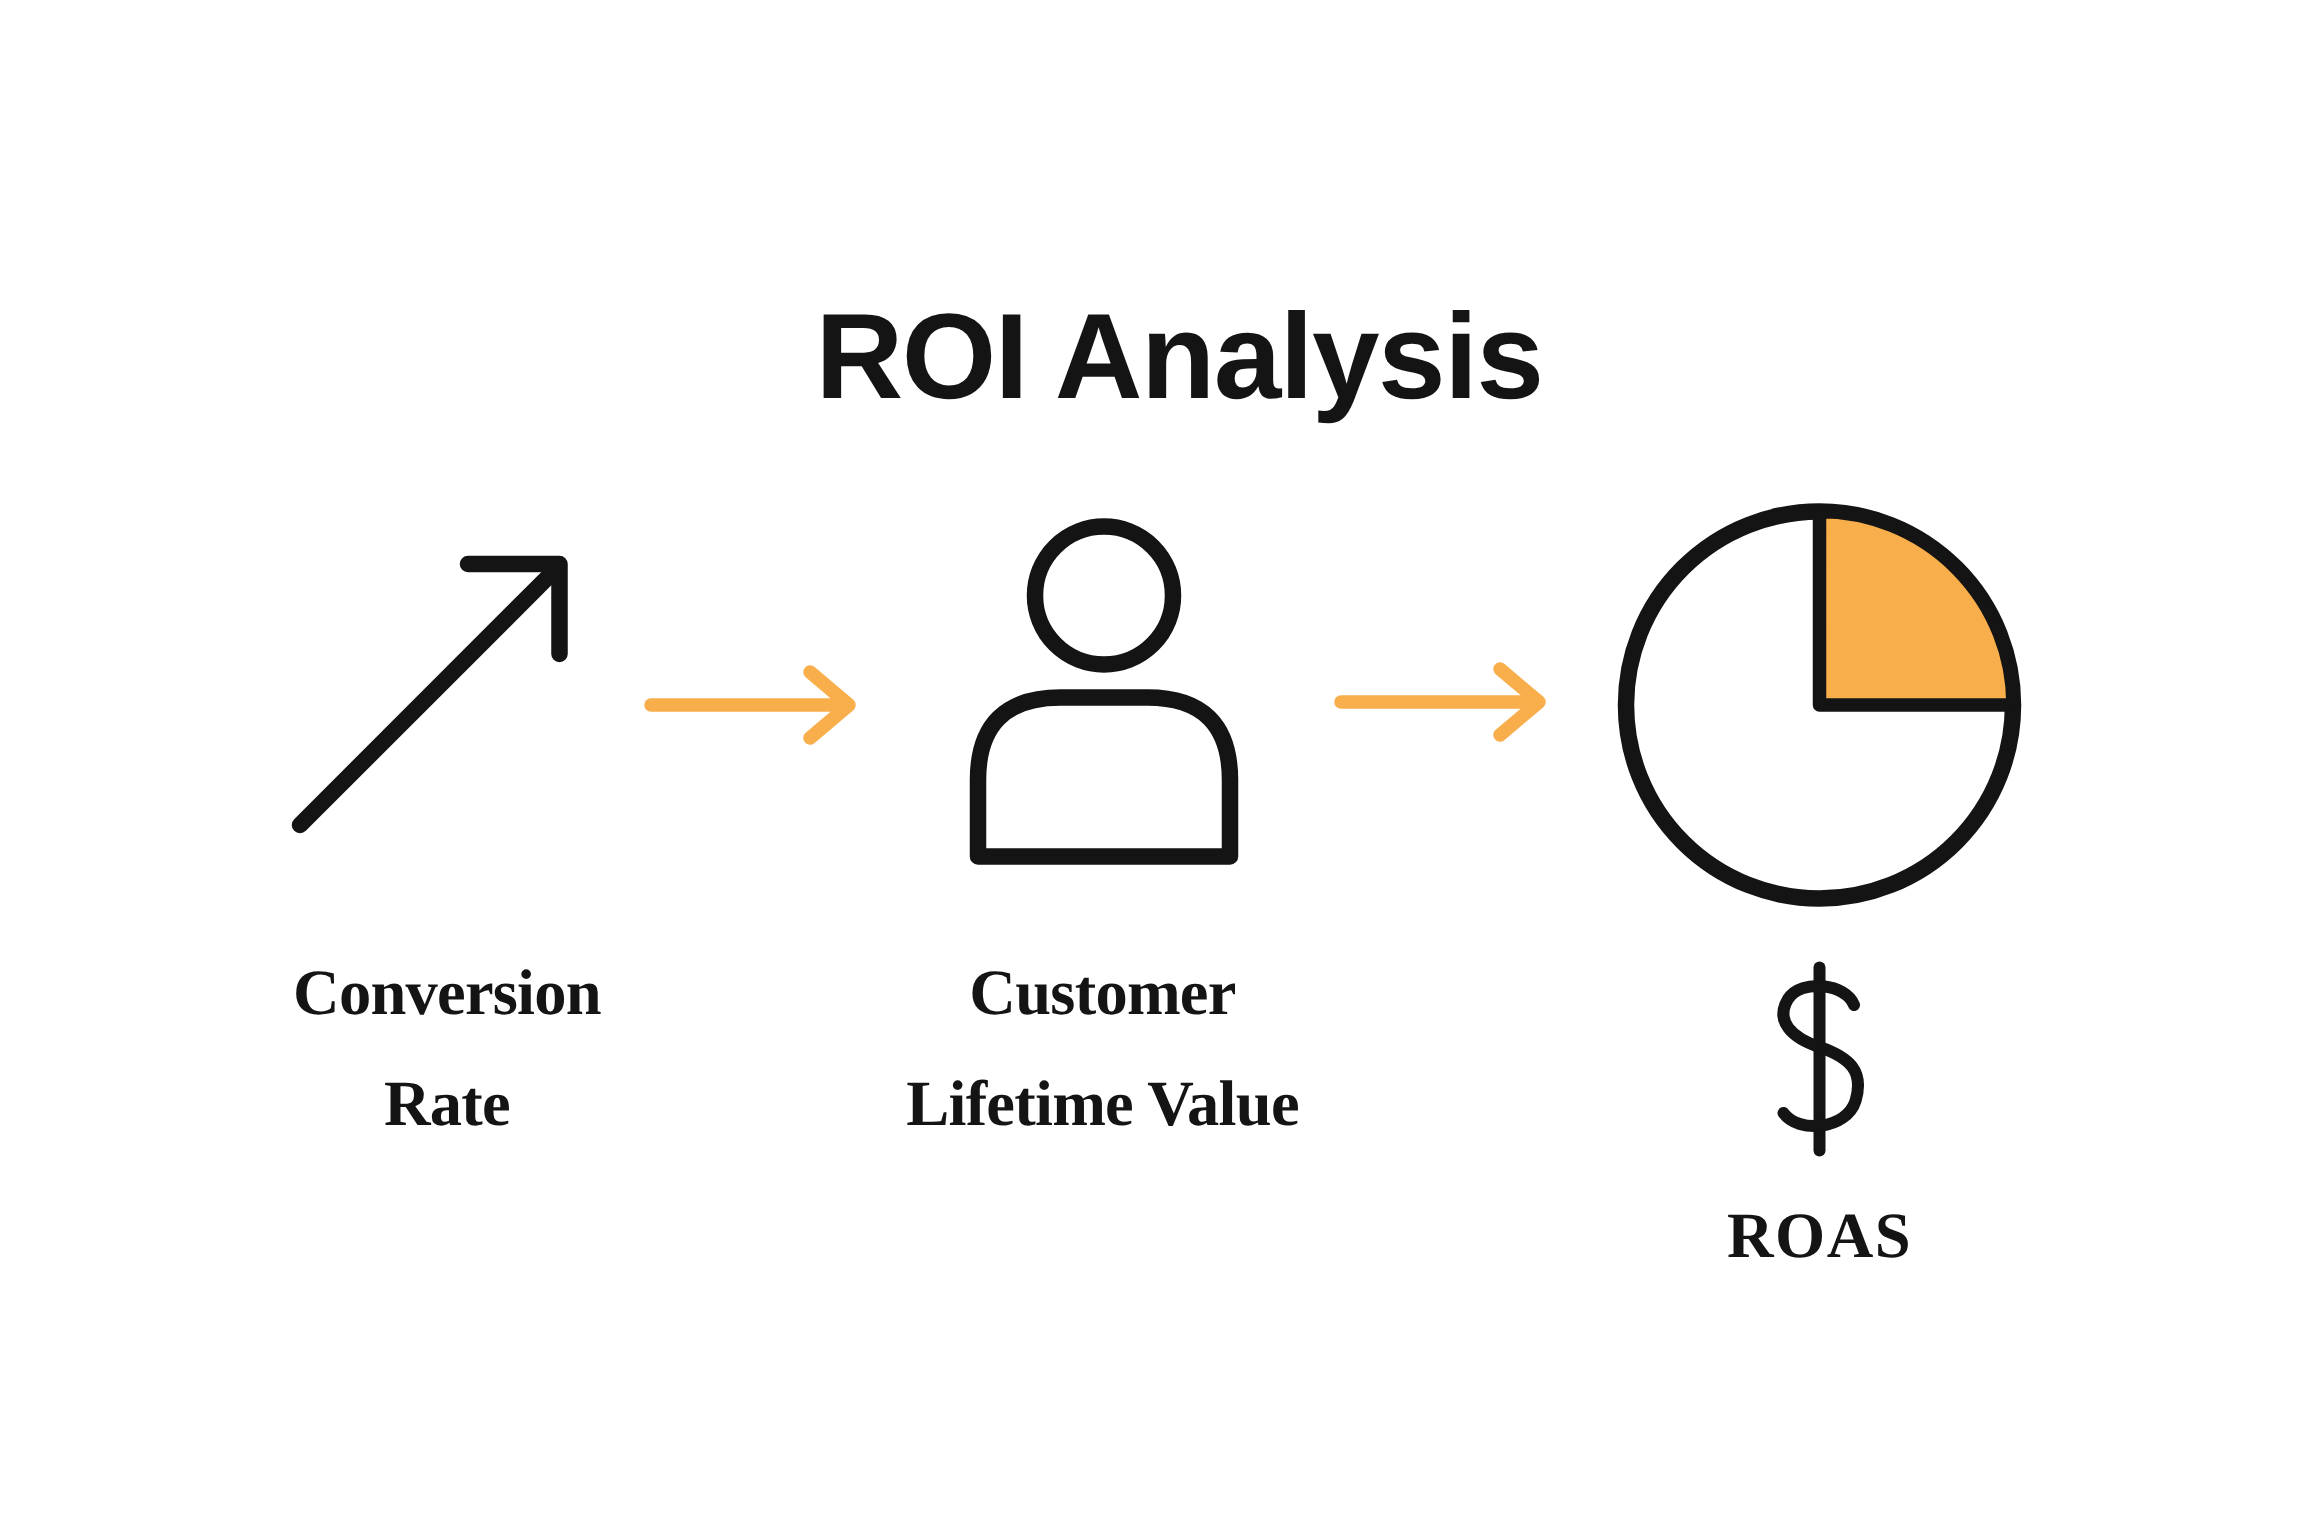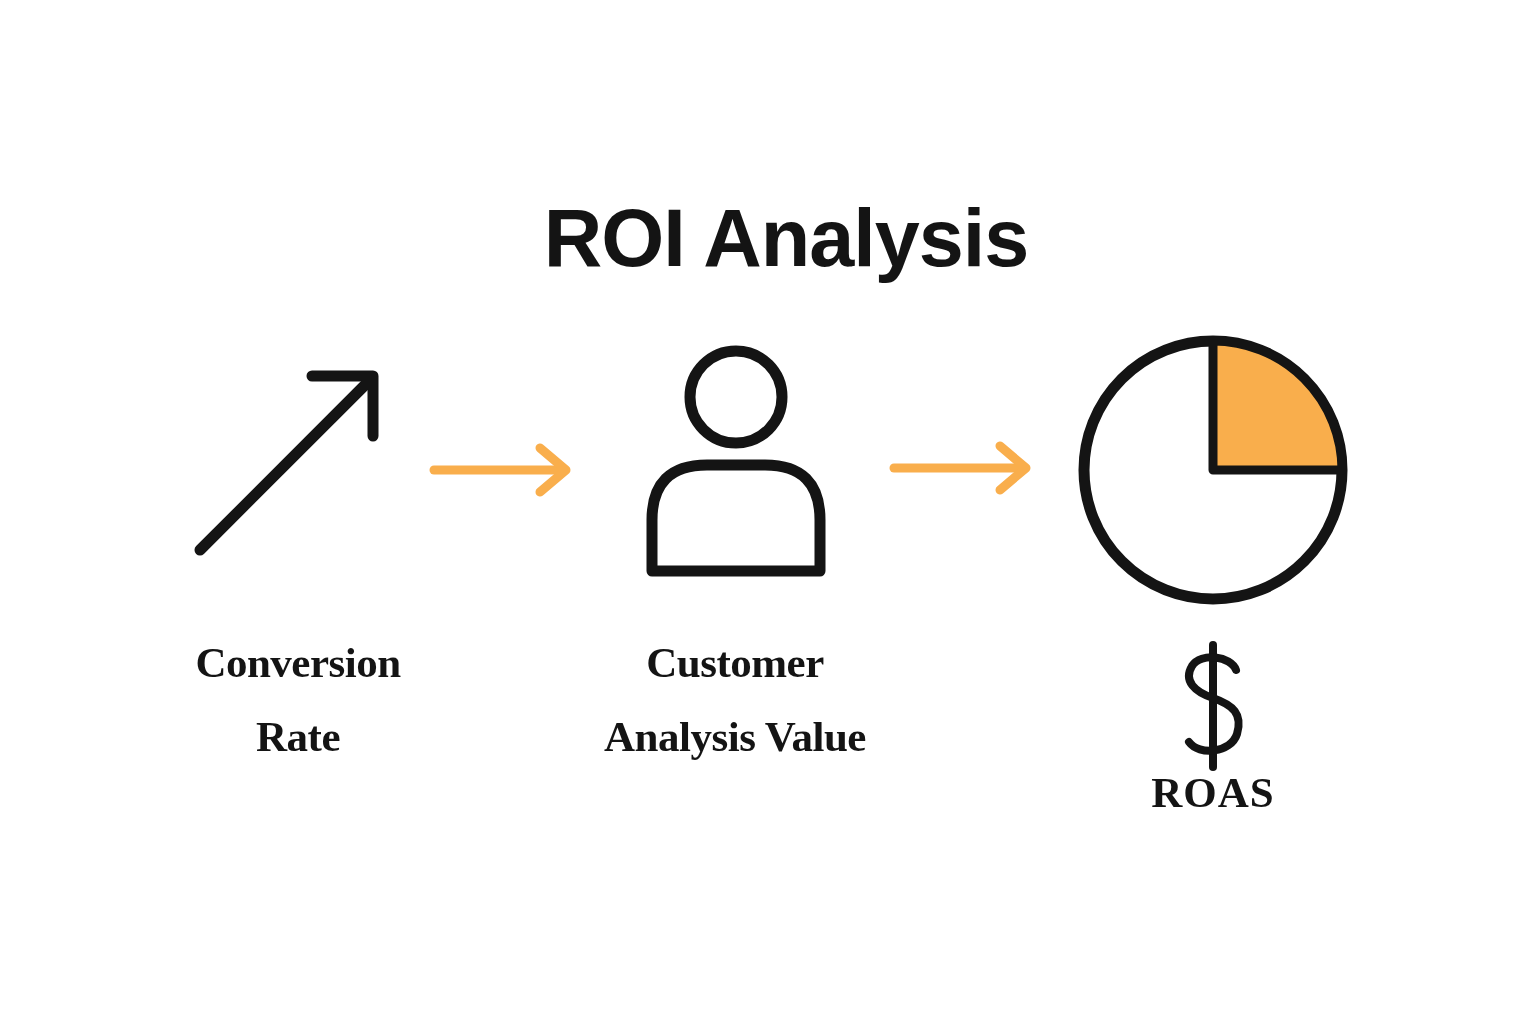--- a/index.html
+++ b/index.html
@@ -34,21 +34,21 @@
     font-size: 43px;
     line-height: 74px;
     font-weight: 700;
     letter-spacing: -0.5px;
     white-space: pre-line;
     color: var(--ink, #141414);
     font-family: Liberation Serif, serif;
   }
   .label-conversion { top: 626px; left: 48px;  width: 500px; }
   .label-clv        { top: 626px; left: 485px; width: 500px; }
-  .label-roas       { top: 756px; left: 1063px; width: 300px; letter-spacing: 1px; }
+  .label-roas       { top: 788px; left: 1063px; width: 300px; letter-spacing: 1px; }
 
   .icon-abs { position: absolute; }
   .pos-trend   { left: 192px;  top: 366px; }
   .pos-arrow1  { left: 428px;  top: 438px; }
   .pos-person  { left: 645px;  top: 345px; }
   .pos-arrow2  { left: 888px;  top: 436px; }
   .pos-pie     { left: 1071px; top: 328px; }
   .pos-dollar  { left: 1175px; top: 640px; }
 
   .ink-stroke {
@@ -88,21 +88,21 @@
   <svg class="icon-abs pos-arrow1" width="152" height="64" viewBox="0 0 152 64">
     <line class="accent-stroke" x1="6" y1="32" x2="134" y2="32" stroke-width="9" stroke-linecap="round"></line>
     <polyline class="accent-stroke" points="112,10 138,32 112,54" stroke-width="9" stroke-linecap="round" stroke-linejoin="round"></polyline>
   </svg>
 
   <svg class="icon-abs pos-person" width="185" height="232" viewBox="0 0 185 232">
     <circle class="ink-stroke" cx="91" cy="52" r="46" stroke-width="11"></circle>
     <path class="ink-stroke" d="M 7 226 L 7 175 Q 7 120 62 120 L 120 120 Q 175 120 175 175 L 175 226 Z" stroke-width="11" stroke-linejoin="round" stroke-linecap="round"></path>
   </svg>
   <div class="node-label label-clv">Customer
-Analysis Value</div>
+Lifetime Value</div>
 
   <svg class="icon-abs pos-arrow2" width="152" height="64" viewBox="0 0 152 64">
     <line class="accent-stroke" x1="6" y1="32" x2="134" y2="32" stroke-width="9" stroke-linecap="round"></line>
     <polyline class="accent-stroke" points="112,10 138,32 112,54" stroke-width="9" stroke-linecap="round" stroke-linejoin="round"></polyline>
   </svg>
 
   <svg class="icon-abs pos-pie" width="284" height="284" viewBox="0 0 284 284">
     <circle class="pie-face" cx="142" cy="142" r="129"></circle>
     <path class="slice" d="M 142 142 L 142 13 A 129 129 0 0 1 271 142 Z"></path>
   </svg>

